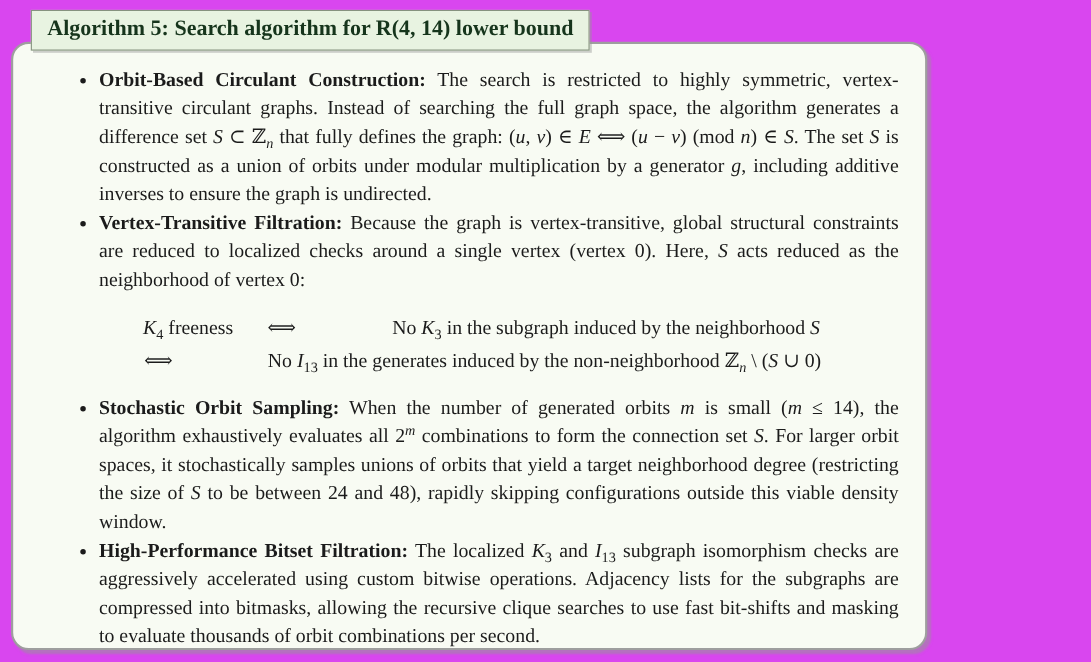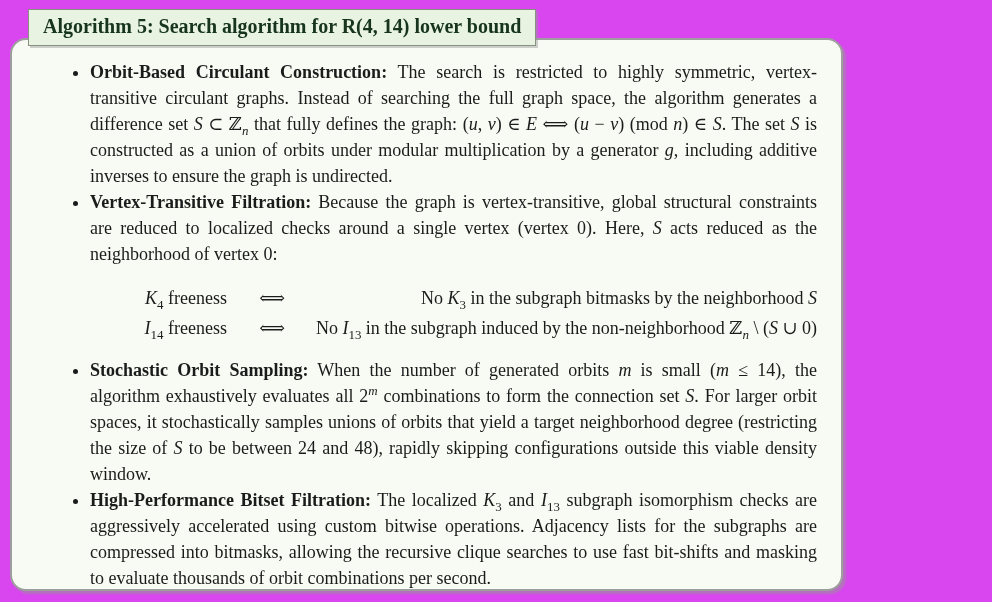--- a/index.html
+++ b/index.html
@@ -51,21 +51,21 @@
     font-size: 18px;
     line-height: 26px;
     text-align: justify;
   }
   .run-b { font-weight: bold; }
   .run-i { font-style: italic; }
   .run-subi, .run-supi { font-style: italic; }
   sub, sup { line-height: 0; font-size: 72%; }
   .equations {
     margin: 16px 0 14px 25px;
-    text-align: right;
+    text-align: center;
   }
   .eq-row {
     display: flex;
     align-items: baseline;
     line-height: 30px;
   }
   .eq-lhs { flex: 0 0 112px; }
   .eq-arrow { flex: 0 0 58px; }
   .eq-rhs { flex: 1 1 auto; }
 </style>
@@ -84,26 +84,25 @@
       <li>
         <span class="para"><span class="run-b">Orbit-Based Circulant Construction:</span><span class="run-n"> The search is restricted to highly symmetric, vertex-transitive circulant graphs. Instead of searching the full graph space, the algorithm generates a difference set </span><span class="run-i">S</span><span class="run-n"> ⊂ ℤ</span><sub class="run-subi">n</sub><span class="run-n"> that fully defines the graph: (</span><span class="run-i">u</span><span class="run-n">, </span><span class="run-i">v</span><span class="run-n">) ∈ </span><span class="run-i">E</span><span class="run-n"> ⟺ (</span><span class="run-i">u</span><span class="run-n"> − </span><span class="run-i">v</span><span class="run-n">) (mod </span><span class="run-i">n</span><span class="run-n">) ∈ </span><span class="run-i">S</span><span class="run-n">. The set </span><span class="run-i">S</span><span class="run-n"> is constructed as a union of orbits under modular multiplication by a generator </span><span class="run-i">g</span><span class="run-n">, including additive inverses to ensure the graph is undirected.</span></span>
       </li>
 
       <li>
         <span class="para"><span class="run-b">Vertex-Transitive Filtration:</span><span class="run-n"> Because the graph is vertex-transitive, global structural constraints are reduced to localized checks around a single vertex (vertex 0). Here, </span><span class="run-i">S</span><span class="run-n"> acts reduced as the neighborhood of vertex 0:</span></span>
         <div class="equations">
           <div class="eq-row">
             <span class="eq-lhs"><span class="run-i">K</span><sub class="run-sub">4</sub><span class="run-n"> freeness</span></span>
             <span class="eq-arrow">⟺</span>
-            <span class="eq-rhs"><span class="run-n">No </span><span class="run-i">K</span><sub class="run-sub">3</sub><span class="run-n"> in the subgraph bitmasks by the neighborhood </span><span class="run-i">S</span></span>
+            <span class="eq-rhs"><span class="run-n">No </span><span class="run-i">K</span><sub class="run-sub">3</sub><span class="run-n"> in the subgraph induced by the neighborhood </span><span class="run-i">S</span></span>
           </div>
           <div class="eq-row">
-            <span class="eq-lhs"><span class="run-i">I</span><sub class="run-sub">14</sub><span class="run-n"> freeness</span></span>
             <span class="eq-arrow">⟺</span>
-            <span class="eq-rhs"><span class="run-n">No </span><span class="run-i">I</span><sub class="run-sub">13</sub><span class="run-n"> in the subgraph induced by the non-neighborhood </span><span class="run-n">ℤ</span><sub class="run-subi">n</sub><span class="run-n"> \ (</span><span class="run-i">S</span><span class="run-n"> ∪ 0)</span></span>
+            <span class="eq-rhs"><span class="run-n">No </span><span class="run-i">I</span><sub class="run-sub">13</sub><span class="run-n"> in the generates induced by the non-neighborhood </span><span class="run-n">ℤ</span><sub class="run-subi">n</sub><span class="run-n"> \ (</span><span class="run-i">S</span><span class="run-n"> ∪ 0)</span></span>
           </div>
         </div>
       </li>
 
       <li>
         <span class="para"><span class="run-b">Stochastic Orbit Sampling:</span><span class="run-n"> When the number of generated orbits </span><span class="run-i">m</span><span class="run-n"> is small (</span><span class="run-i">m</span><span class="run-n"> ≤ 14), the algorithm exhaustively evaluates all 2</span><sup class="run-supi">m</sup><span class="run-n"> combinations to form the connection set </span><span class="run-i">S</span><span class="run-n">. For larger orbit spaces, it stochastically samples unions of orbits that yield a target neighborhood degree (restricting the size of </span><span class="run-i">S</span><span class="run-n"> to be between 24 and 48), rapidly skipping configurations outside this viable density window.</span></span>
       </li>
 
       <li>
         <span class="para"><span class="run-b">High-Performance Bitset Filtration:</span><span class="run-n"> The localized </span><span class="run-i">K</span><sub class="run-sub">3</sub><span class="run-n"> and </span><span class="run-i">I</span><sub class="run-sub">13</sub><span class="run-n"> subgraph isomorphism checks are aggressively accelerated using custom bitwise operations. Adjacency lists for the subgraphs are compressed into bitmasks, allowing the recursive clique searches to use fast bit-shifts and masking to evaluate thousands of orbit combinations per second.</span></span>

